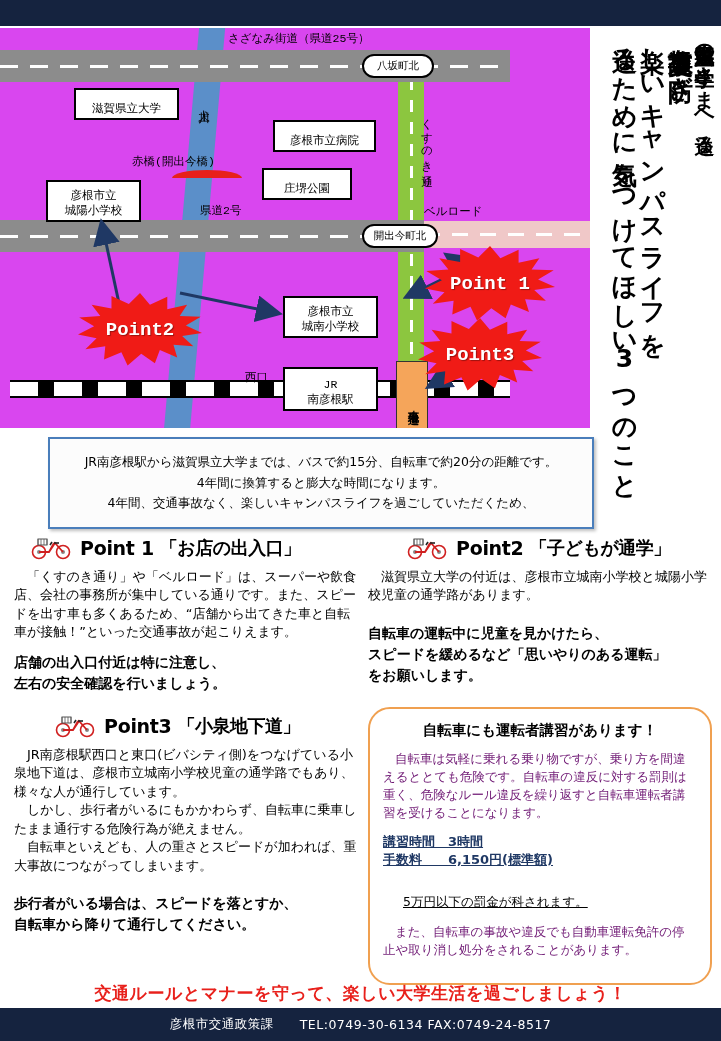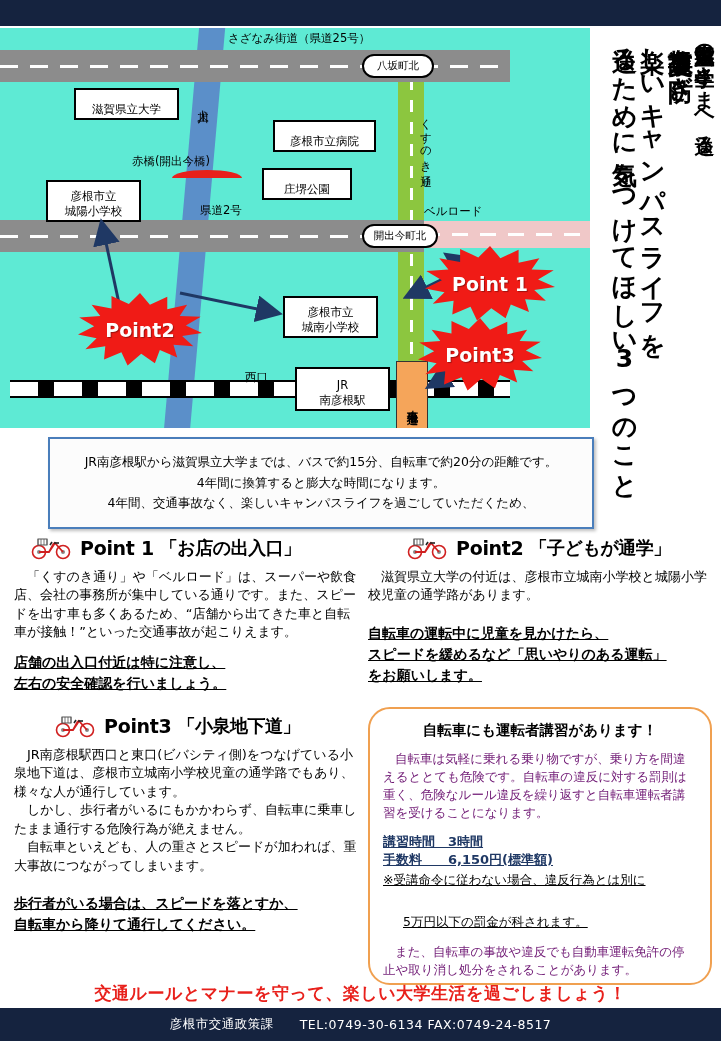--- a/index.html
+++ b/index.html
@@ -22,21 +22,21 @@
           align-items:flex-start;height:520px;}
   .vcol{writing-mode:vertical-rl;text-orientation:upright;
         font-family:"DejaVu Sans","Liberation Sans",sans-serif;
         font-weight:bold;color:#000;line-height:1.0;white-space:nowrap;}
   .vcol.c1{font-size:20px;margin-left:2px;letter-spacing:0px;}
   .vcol.c2{font-size:25px;margin-left:3px;letter-spacing:0px;}
   .vcol.c3{font-size:25px;margin-left:3px;letter-spacing:0px;}
   .vcol.c4{font-size:25px;margin-left:3px;letter-spacing:0px;}
 
   
-  .map{position:absolute;left:0;top:28px;width:590px;height:400px;background:#5eead4;overflow:hidden;}
+  .map{position:absolute;left:0;top:28px;width:590px;height:400px;background:#d946ef;overflow:hidden;font-family:Liberation Mono, monospace;}
   .road{position:absolute;background:#8c8c8c;}
   .road .dash{position:absolute;left:0;top:50%;width:100%;height:3px;margin-top:-1.5px;
     background:repeating-linear-gradient(to right,#fff 0 18px,transparent 18px 30px);}
   .river{position:absolute;background:#5b8fc9;}
   .greenrd{position:absolute;background:#8cc63f;}
   .greenrd .vdash{position:absolute;left:50%;top:0;margin-left:-1.5px;width:3px;height:100%;
     background:repeating-linear-gradient(to bottom,#fff 0 12px,transparent 12px 22px);}
   .bellroad{position:absolute;background:#f0c8c8;}
   .bellroad .dash{position:absolute;left:0;top:50%;width:100%;height:3px;margin-top:-1.5px;
     background:repeating-linear-gradient(to right,#fff 0 16px,transparent 16px 28px);}
@@ -78,21 +78,21 @@
   .pthead.indentL{padding-left:16px;}
   .pthead.indentR{padding-left:38px;}
   .pthead.indent3{padding-left:40px;}
   .bike{width:44px;height:24px;flex:0 0 auto;}
   .ptname{font-size:19px;font-weight:bold;color:#000;font-family:"DejaVu Sans","Liberation Sans",sans-serif;letter-spacing:-.3px;}
   .pttitle{font-size:18px;font-weight:bold;color:#000;letter-spacing:-.5px;}
 
   .body{font-size:13px;color:#000;line-height:1.42;margin:0 0 10px 0;text-align:left;}
   .body .ind{display:block;text-indent:13px;}
   .emph{font-size:14px;font-weight:bold;color:#000;line-height:1.5;margin:0 0 8px 0;}
-  .emph span{text-decoration:underline;display:block;}
+  .emph span{display:block;}
 
   
   .orangebox{position:absolute;left:368px;top:707px;width:344px;height:278px;
     border:2.5px solid #f0a050;border-radius:22px;background:#fff;box-sizing:border-box;
     padding:10px 13px 8px 13px;}
   .obtitle{font-size:14.5px;font-weight:bold;text-align:center;margin:2px 0 10px 0;color:#000;}
   .obbody{font-size:12.5px;line-height:1.45;color:#701a75;margin:0 0 10px 0;}
   .obbody .ind{display:block;text-indent:12px;}
   .fee{font-size:13px;font-weight:bold;color:#1f3864;line-height:1.42;margin:0 0 2px 0;}
   .fee span{display:block;text-decoration:underline;white-space:nowrap;}
@@ -153,21 +153,21 @@
       <span>庄堺公園</span>
     </div>
     <div class="mbox" style="left:46px;top:152px;width:95px;height:42px;white-space:pre-line;">
       <span>彦根市立
 城陽小学校</span>
     </div>
     <div class="mbox" style="left:283px;top:268px;width:95px;height:42px;white-space:pre-line;">
       <span>彦根市立
 城南小学校</span>
     </div>
-    <div class="mbox" style="left:295px;top:339px;width:95px;height:44px;white-space:pre-line;">
+    <div class="mbox" style="left:283px;top:339px;width:95px;height:44px;white-space:pre-line;">
       <span>JR
 南彦根駅</span>
     </div>
 
     <div class="sign" style="left:362px;top:26px;width:72px;height:24px;">八坂町北</div>
     <div class="sign" style="left:362px;top:196px;width:76px;height:24px;">開出今町北</div>
 
     <svg class="arrow-svg" style="left:0;top:0;width:590px;height:400px;">
       <defs>
         <marker id="ah" markerWidth="9" markerHeight="9" refX="7" refY="4.5" orient="auto">
@@ -286,21 +286,20 @@
   <div class="orangebox">
     <div class="obtitle">自転車にも運転者講習があります！</div>
     <p class="obbody">
       <span class="ind">自転車は気軽に乗れる乗り物ですが、乗り方を間違えるととても危険です。自転車の違反に対する罰則は重く、危険なルール違反を繰り返すと自転車運転者講習を受けることになります。</span>
     </p>
     <div class="fee">
       <span>講習時間　3時間</span>
       <span>手数料　　6,150円(標準額)</span>
     </div>
     <div class="fee" style="font-weight:normal;color:#000;font-size:12.5px;margin-top:1px;">
-      <span>※受講命令に従わない場合、違反行為とは別に</span>
       <span class="pad">5万円以下の罰金が科されます。</span>
     </div>
     <p class="obbody" style="margin-top:12px;">
       <span class="ind">また、自転車の事故や違反でも自動車運転免許の停止や取り消し処分をされることがあります。</span>
     </p>
   </div>
 
   <div class="slogan">交通ルールとマナーを守って、楽しい大学生活を過ごしましょう！</div>
 
   <div class="bar-bottom">

